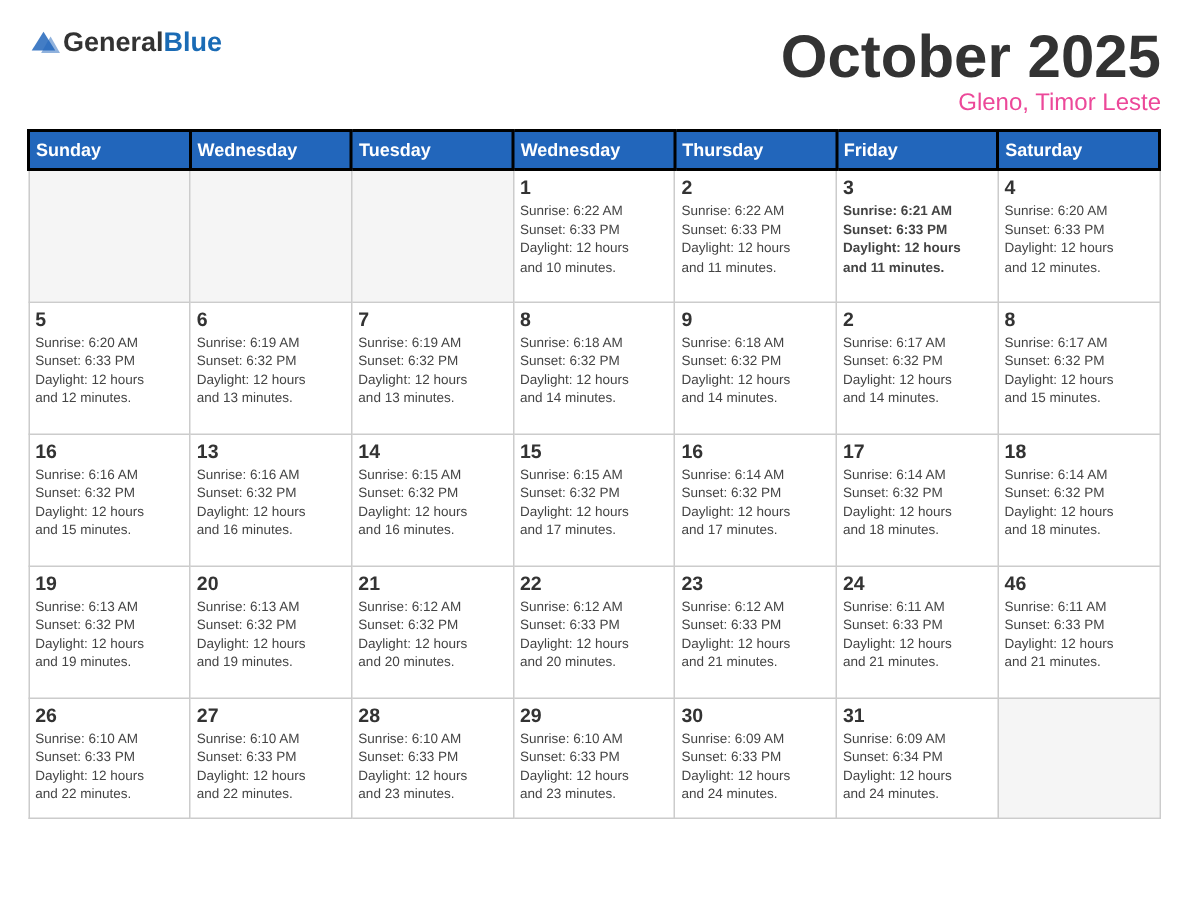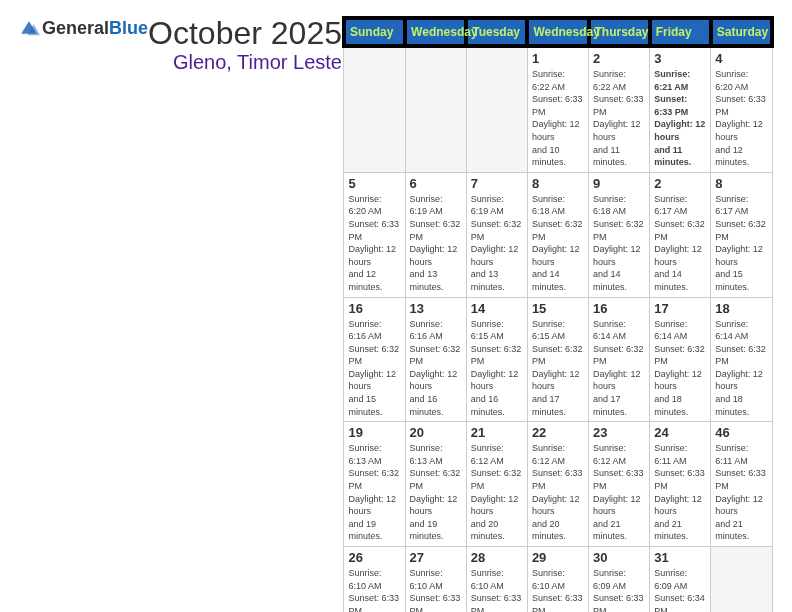--- a/index.html
+++ b/index.html
@@ -9,20 +9,21 @@
       width: 792px;
       height: 612px;
       overflow: hidden;
     }
     .page {
       width: 792px;
       height: 450px;
       background: #fff;
       padding: 16px 18px 12px 18px;
       display: flex;
+      flex-direction: column;
     }
     .header {
       display: flex;
       justify-content: space-between;
       align-items: flex-start;
       margin-bottom: 8px;
     }
     .logo {
       display: flex;
       align-items: center;
@@ -37,44 +38,44 @@
     .logo-text span.blue { color: #1a6bb5; }
     .logo-icon {
       width: 22px;
       height: 22px;
       margin-top: 2px;
     }
     .title-area {
       text-align: right;
     }
     .month-title {
-      font-size: 32px;
-      font-weight: 400;
+      font-size: 40px;
+      font-weight: 700;
       color: #333;
       line-height: 1.1;
     }
     .location {
-      font-size: 20px;
-      color: #4c1d95;
+      font-size: 16px;
+      color: #ec4899;
     }
     .calendar {
       flex: 1;
       border: 1px solid #ccc;
       border-collapse: collapse;
       width: 100%;
       table-layout: fixed;
     }
     .calendar th {
       background: #2266bb;
-      color: #bef264;
+      color: #ffffff;
       font-size: 12px;
       font-weight: bold;
       padding: 5px 4px;
       text-align: left;
-      border: 4px solid #000000;
+      border: 2px solid #000000;
     }
     .calendar td {
       vertical-align: top;
       padding: 3px 4px;
       border: 1px solid #ccc;
       font-size: 9.5px;
       color: #333;
       background: #fff;
       height: 88px;
     }

